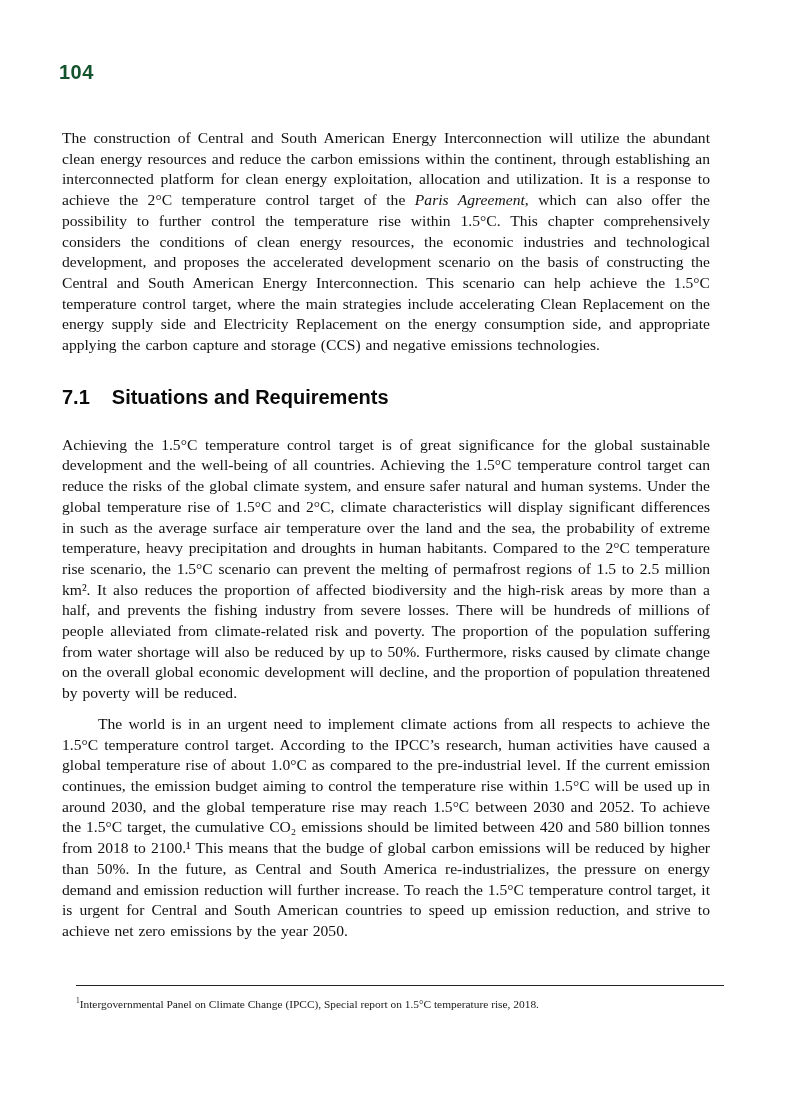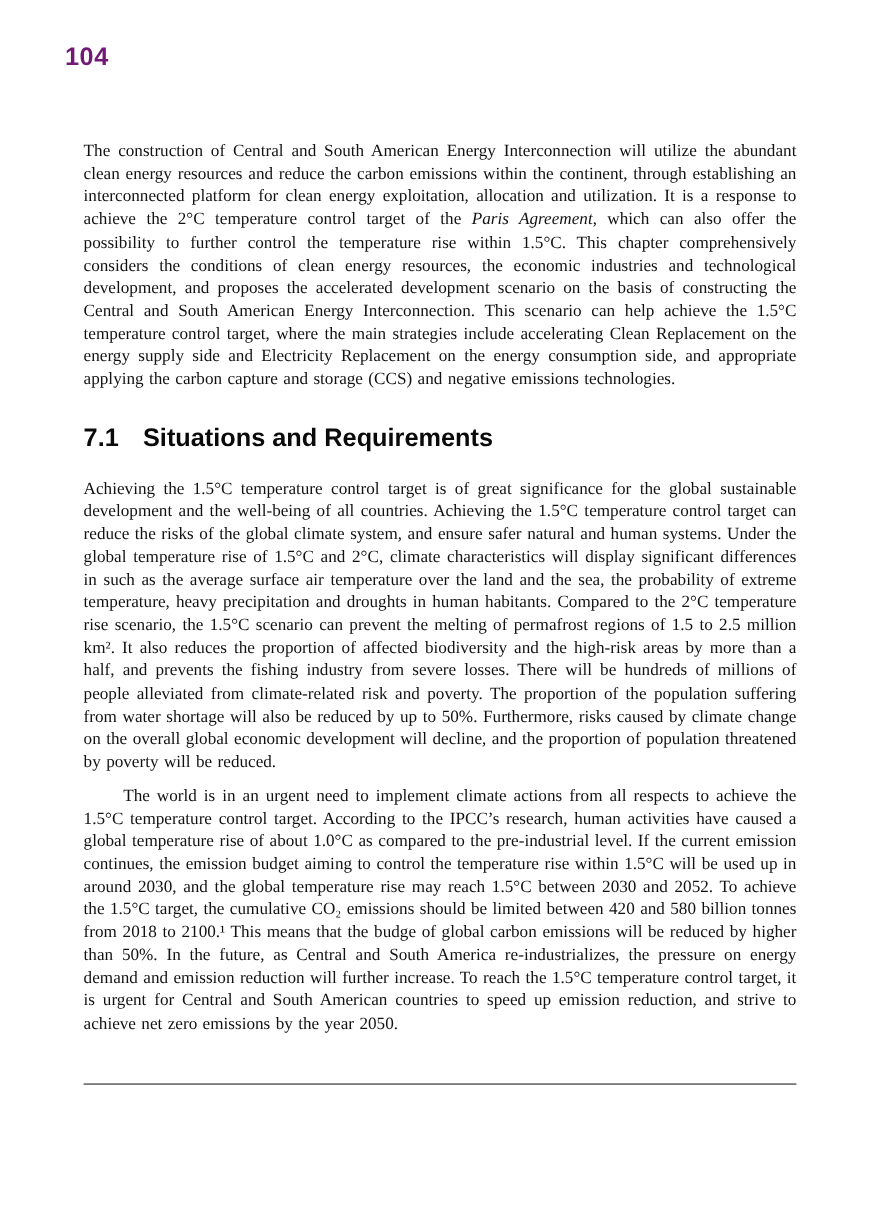--- a/index.html
+++ b/index.html
@@ -7,49 +7,49 @@
     position: relative;
     width: 797px;
     height: 1100px;
     background: #ffffff;
     font-family: "Liberation Serif", serif;
     color: #111111;
     overflow: hidden;
   }
   .page-number {
     position: absolute;
-    top: 38px;
+    top: 61px;
     left: 59px;
     font-family: "Liberation Sans", sans-serif;
     font-weight: bold;
-    font-size: 23px;
-    color: #701a75;
+    font-size: 20px;
+    color: #14532d;
     letter-spacing: 0.5px;
   }
   .content {
     position: absolute;
-    left: 76px;
+    left: 62px;
     top: 128px;
     width: 648px;
   }
   p.body-para {
     margin: 0;
     font-size: 15.6px;
     line-height: 20.7px;
     text-align: justify;
     word-spacing: 1px;
   }
   p.body-para .lead-bold { font-weight: normal; }
   p.body-para .italic { font-style: italic; }
   p.indented { text-indent: 36px; margin-top: 10px; }
   h2.section-heading {
     margin: 27px 0 24px 0;
     font-family: "Liberation Sans", sans-serif;
     font-weight: bold;
-    font-size: 23px;
+    font-size: 20px;
     line-height: 28px;
     color: #0a0a0a;
   }
   h2.section-heading .section-num { margin-right: 22px; }
   .footnote-block {
     position: absolute;
     left: 76px;
     top: 985px;
     width: 648px;
   }
@@ -80,15 +80,16 @@
     <h2 class="section-heading"><span class="section-num">7.1</span><span>Situations and Requirements</span></h2>
 
     <p class="body-para"><span class="lead-bold">Achieving the 1.5°C temperature control target is of great significance for the global sustainable development and the well-being of all countries.</span><span> Achieving the 1.5°C temperature control target can reduce the risks of the global climate system, and ensure safer natural and human systems. Under the global temperature rise of 1.5°C and 2°C, climate characteristics will display significant differences in such as the average surface air temperature over the land and the sea, the probability of extreme temperature, heavy precipitation and droughts in human habitants. Compared to the 2°C temperature rise scenario, the 1.5°C scenario can prevent the melting of permafrost regions of 1.5 to 2.5 million km². It also reduces the proportion of affected biodiversity and the high-risk areas by more than a half, and prevents the fishing industry from severe losses. There will be hundreds of millions of people alleviated from climate-related risk and poverty. The proportion of the population suffering from water shortage will also be reduced by up to 50%. Furthermore, risks caused by climate change on the overall global economic development will decline, and the proportion of population threatened by poverty will be reduced.</span></p>
 
     <p class="body-para indented"><span class="lead-bold">The world is in an urgent need to implement climate actions from all respects to achieve the 1.5°C temperature control target.</span><span> According to the IPCC’s research, human activities have caused a global temperature rise of about 1.0°C as compared to the pre-industrial level. If the current emission continues, the emission budget aiming to control the temperature rise within 1.5°C will be used up in around 2030, and the global temperature rise may reach 1.5°C between 2030 and 2052. To achieve the 1.5°C target, the cumulative CO₂ emissions should be limited between 420 and 580 billion tonnes from 2018 to 2100.¹ This means that the budge of global carbon emissions will be reduced by higher than 50%. In the future, as Central and South America re-industrializes, the pressure on energy demand and emission reduction will further increase. To reach the 1.5°C temperature control target, it is urgent for Central and South American countries to speed up emission reduction, and strive to achieve net zero emissions by the year 2050.</span></p>
 
   </div>
 
   <div class="footnote-block">
     <hr class="footnote-rule">
+    <p class="footnote-text"><sup>1</sup><span>Intergovernmental Panel on Climate Change (IPCC), Special report on 1.5°C temperature rise, 2018.</span></p>
   </div>
 
 </div>
 
 </body></html>

